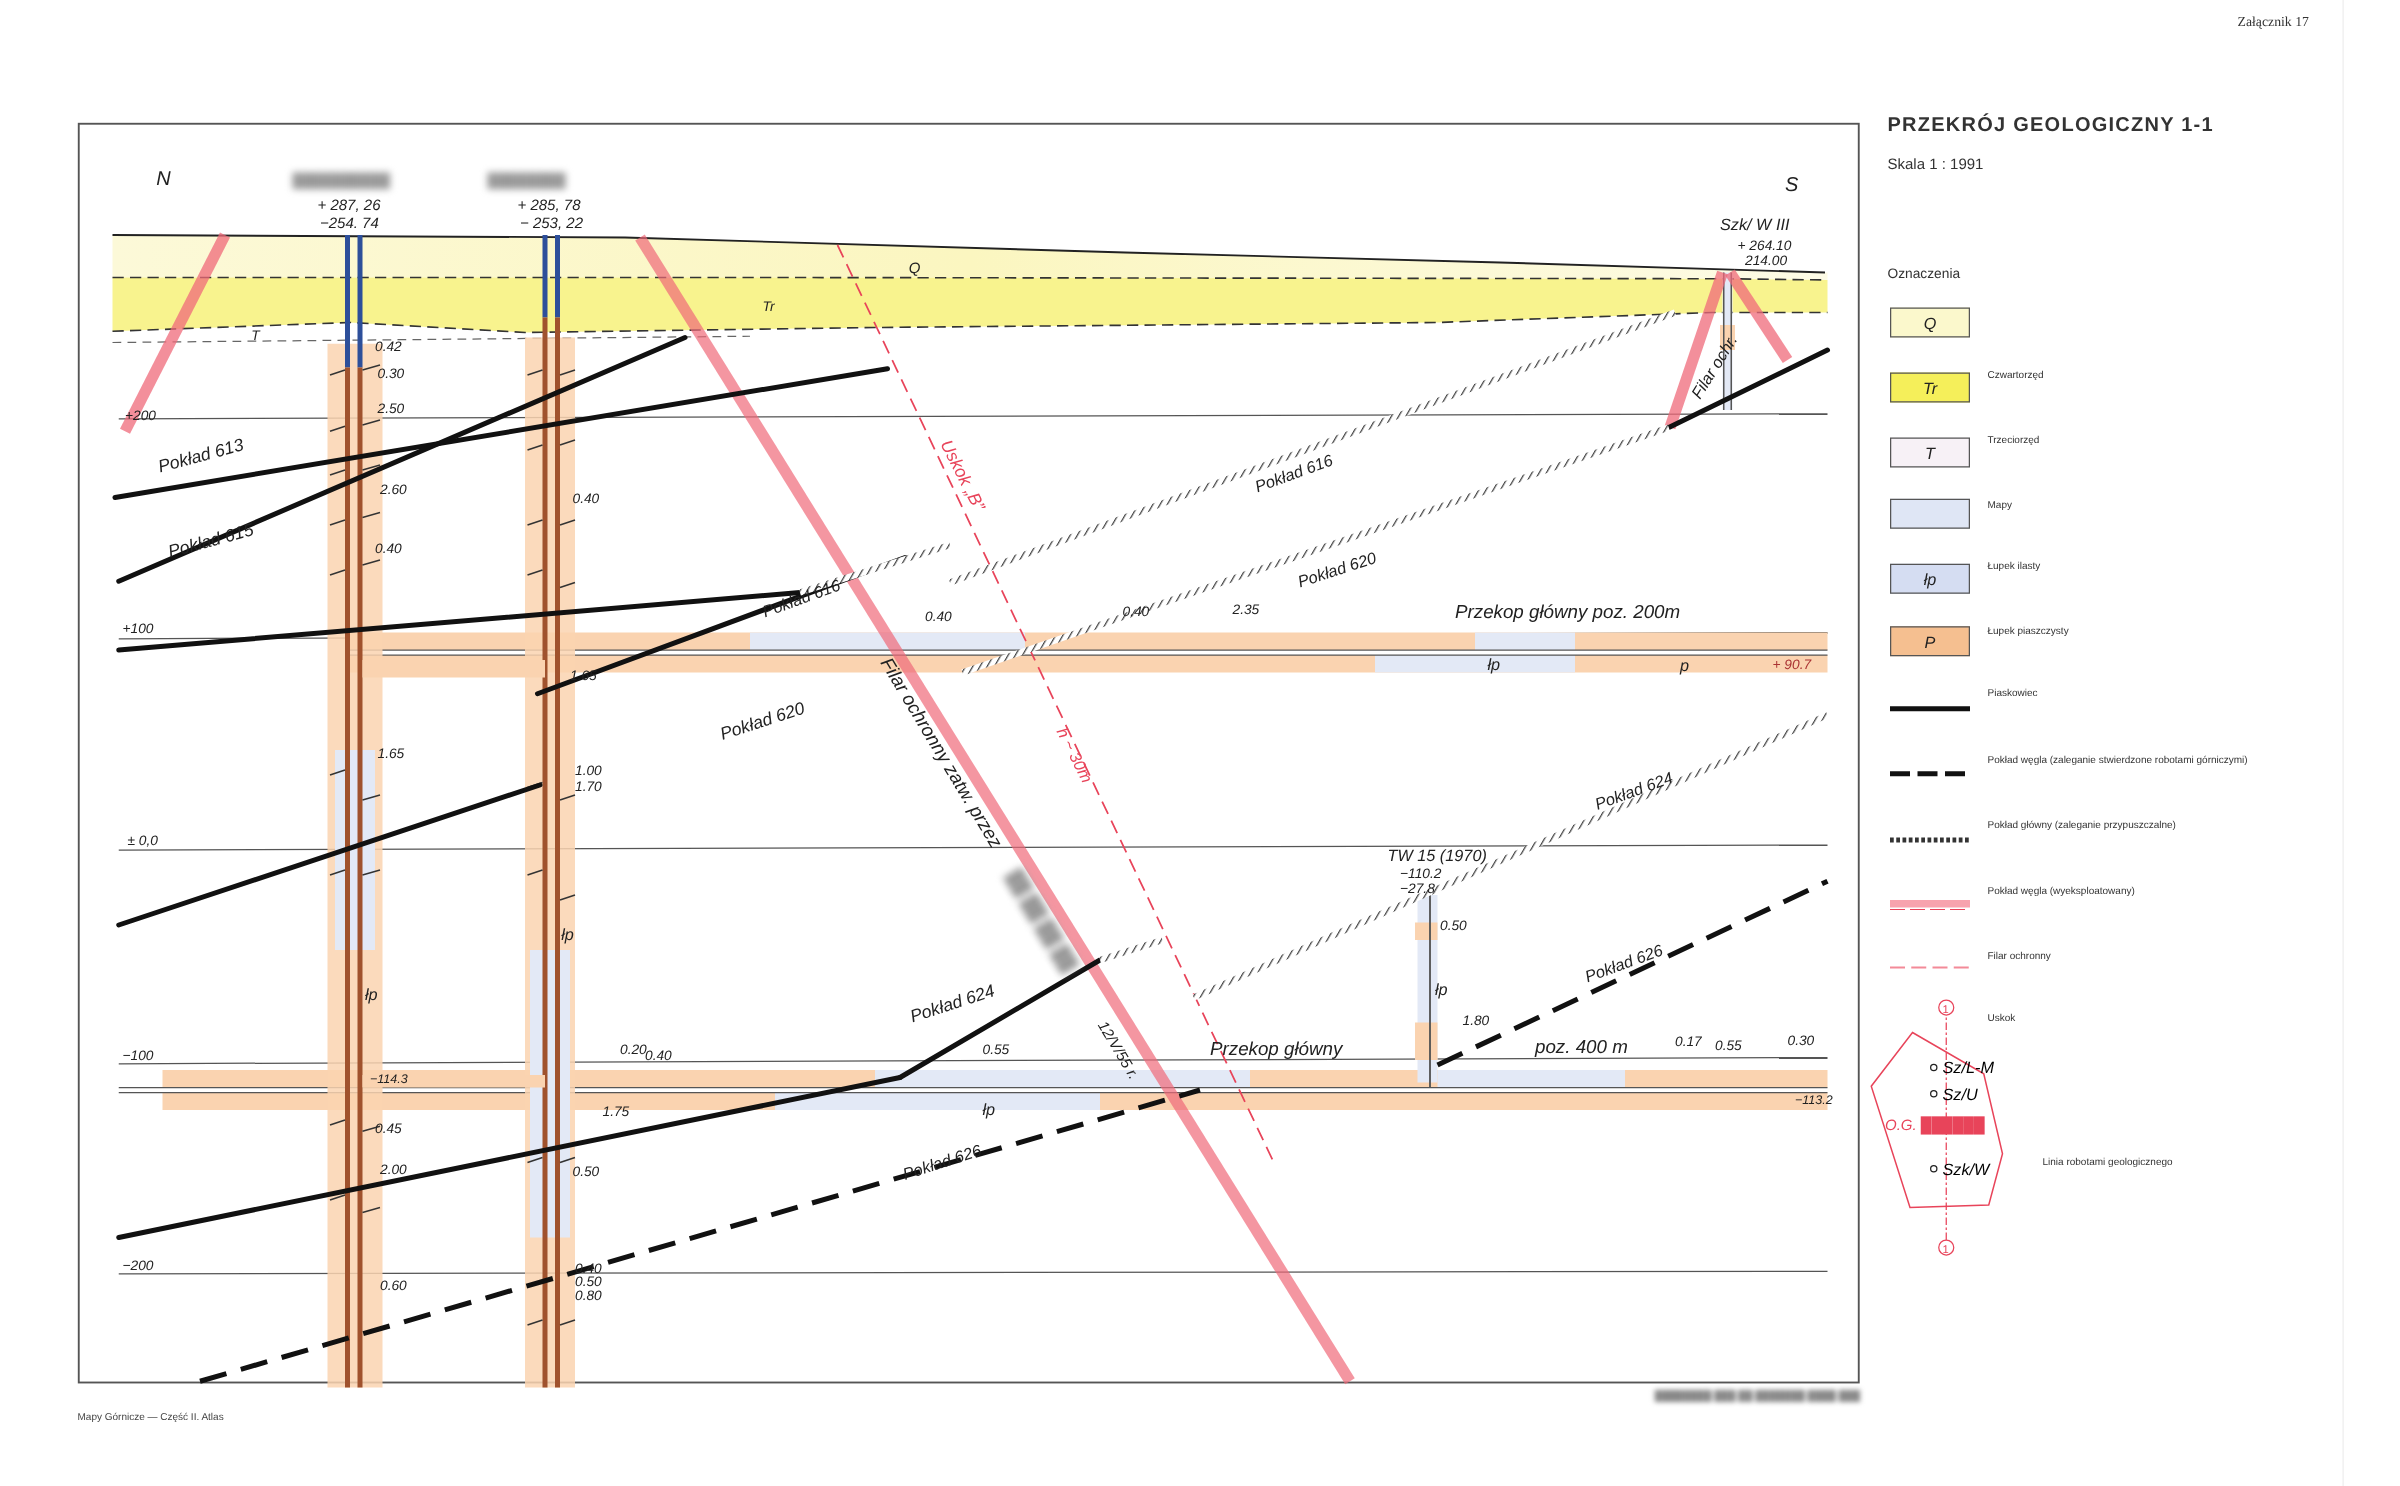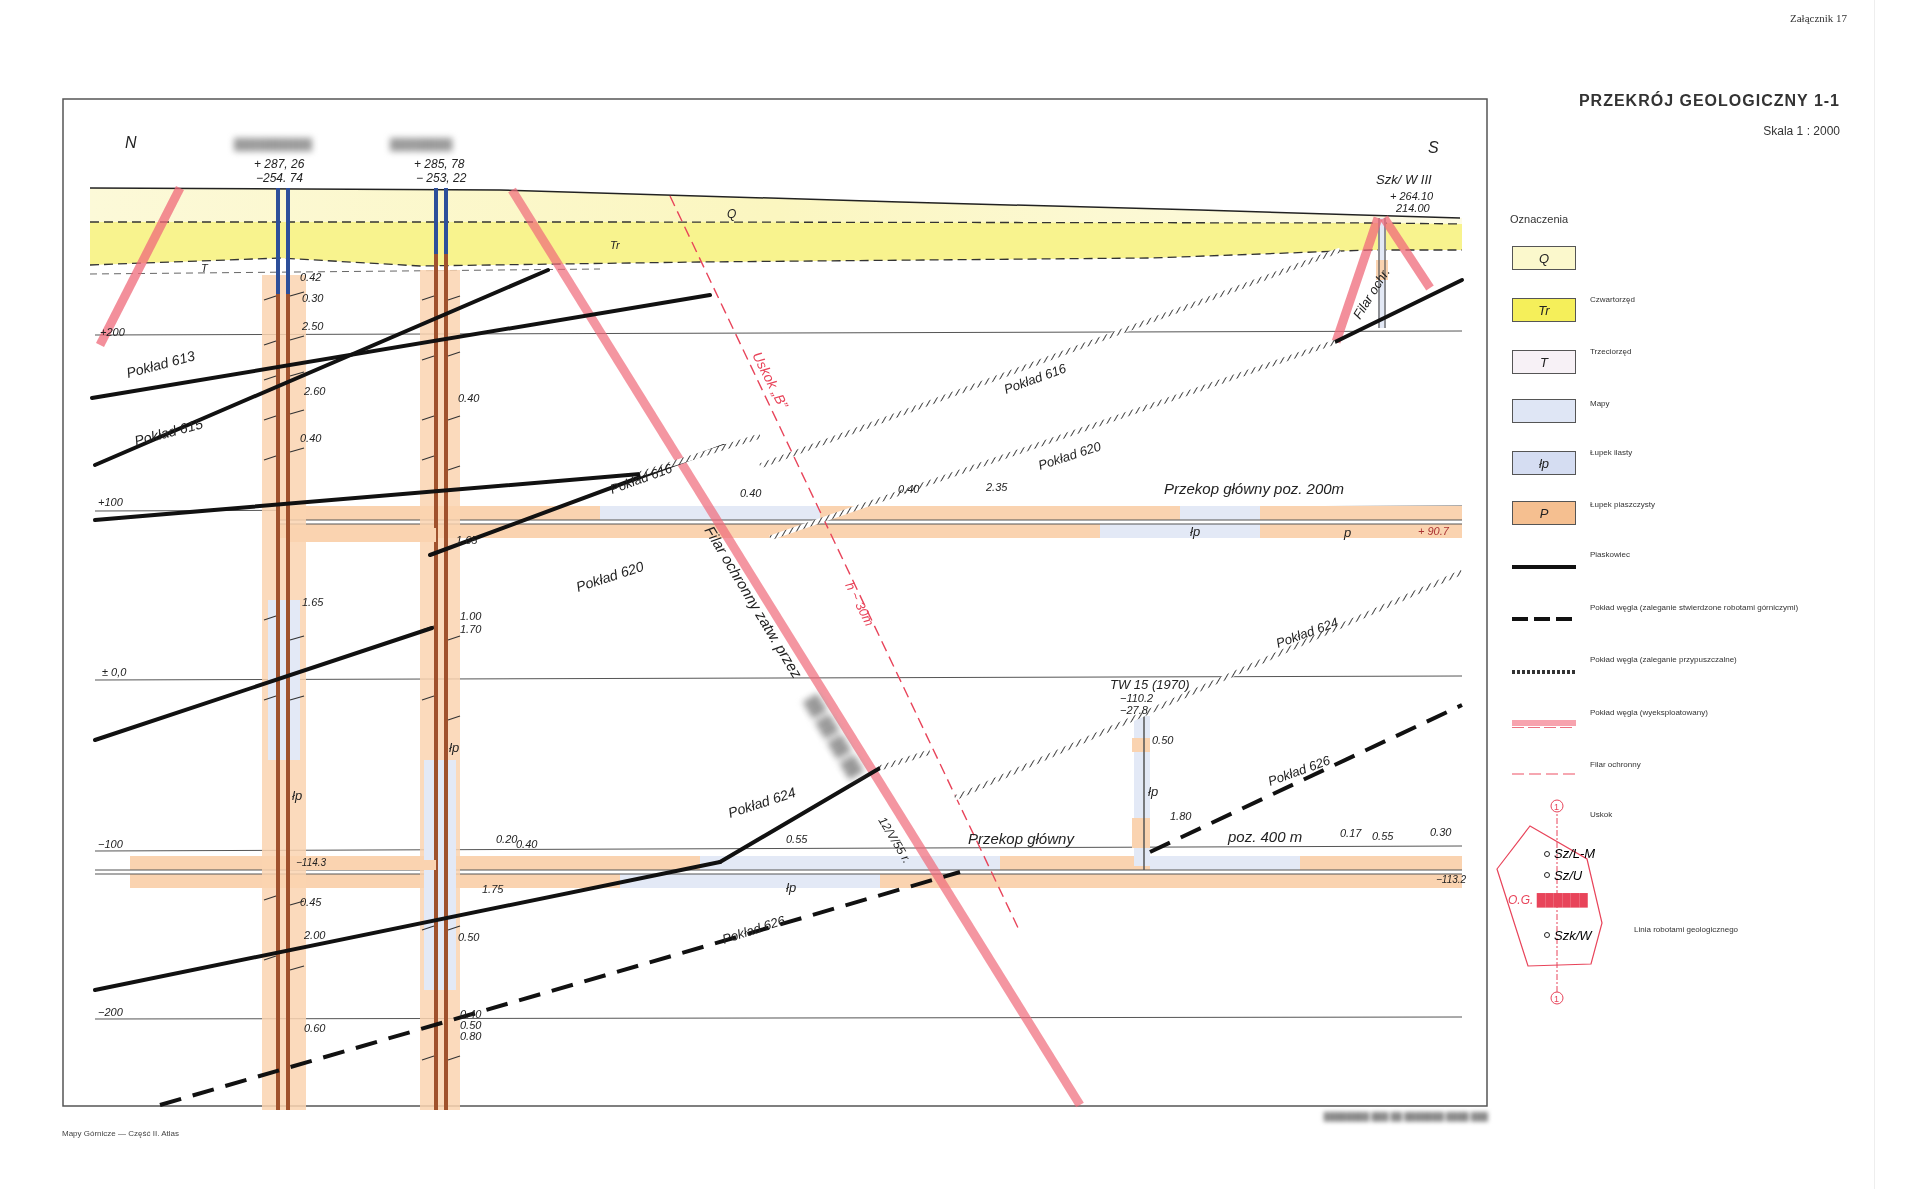--- a/index.html
+++ b/index.html
@@ -1,20 +1,20 @@
 <!DOCTYPE html>
 <html><head>
 <meta charset="utf-8">
 <style>
   html, body { margin:0; padding:0; background:#ffffff; }
   body { width:1920px; height:1189px; position:relative; overflow:hidden;
          font-family:"Liberation Sans", sans-serif; color:#222; }
   #section-svg { position:absolute; left:0; top:0; }
   .corner-note { position:absolute; top:12px; left:1790px; font-size:11px; color:#333;font-family:Liberation Serif, serif; }
-  .title-block { position:absolute; left:1510px; top:92px; width:330px; text-align:right; }
+  .title-block { position:absolute; left:1510px; top:92px; width:330px; text-align:left; }
   .title-block .title { font-size:16px; font-weight:bold; letter-spacing:1px; color:#333; }
   .title-block .scale { font-size:12px; margin-top:14px; color:#333; }
   .legend-head { position:absolute; left:1510px; top:213px; width:330px; text-align:left; font-size:11px; color:#333; }
   .legend { position:absolute; left:1512px; top:246px; width:360px; }
   .lg-item { position:absolute; left:0; width:360px; height:26px; }
   .lg-swatch { position:absolute; left:0; top:0; width:64px; height:24px; border:1.5px solid #555;
                font-style:italic; font-size:13px; text-align:center; line-height:24px; box-sizing:border-box; }
   .lg-line { position:absolute; left:0; top:9px; width:64px; height:8px; }
   .lg-label { position:absolute; left:78px; top:5px; font-size:8px; color:#333; width:240px; line-height:10px;margin-top:44px; }
   .footer-left { position:absolute; left:62px; top:1129px; font-size:8px; color:#444; }
@@ -24,21 +24,21 @@
   .page-edge { position:absolute; left:1874px; top:0; width:1px; height:1189px; background:#eeeeee; }
 </style>
 </head>
 <body>
 
 <div class="page-edge"></div>
 <div class="corner-note">Załącznik 17</div>
 
 <div class="title-block">
   <div class="title">PRZEKRÓJ GEOLOGICZNY 1-1</div>
-  <div class="scale">Skala 1 : 2000</div>
+  <div class="scale">Skala 1 : 1991</div>
 </div>
 
 <div class="legend-head">Oznaczenia</div>
 
 <div class="legend">
   <div class="lg-item" style="top:0px">
     <div class="lg-swatch" style="background:#fbf8cc">Q</div>
     <div class="lg-label">Czwartorzęd</div>
   </div>
   <div class="lg-item" style="top:52px">
@@ -64,21 +64,21 @@
   <div class="lg-item" style="top:308px">
     <svg class="lg-line" width="64" height="8">
         <line x1="0" y1="4" x2="64" y2="4" stroke="#111" stroke-width="4"></line>
       </svg>
     <div class="lg-label">Pokład węgla (zaleganie stwierdzone robotami górniczymi)</div>
   </div>
   <div class="lg-item" style="top:360px">
     <svg class="lg-line" width="64" height="8">
         <line x1="0" y1="4" x2="64" y2="4" stroke="#111" stroke-width="4" stroke-dasharray="16,6"></line>
       </svg>
-    <div class="lg-label">Pokład węgla (zaleganie przypuszczalne)</div>
+    <div class="lg-label">Pokład główny (zaleganie przypuszczalne)</div>
   </div>
   <div class="lg-item" style="top:413px">
     <svg class="lg-line" width="64" height="8">
         <line x1="0" y1="4" x2="64" y2="4" stroke="#333" stroke-width="4" stroke-dasharray="3,2"></line>
       </svg>
     <div class="lg-label">Pokład węgla (wyeksploatowany)</div>
   </div>
   <div class="lg-item" style="top:465px">
     <svg class="lg-line" width="64" height="10">
         <rect x="0" y="0" width="64" height="6" fill="#f7a3ae"></rect>

